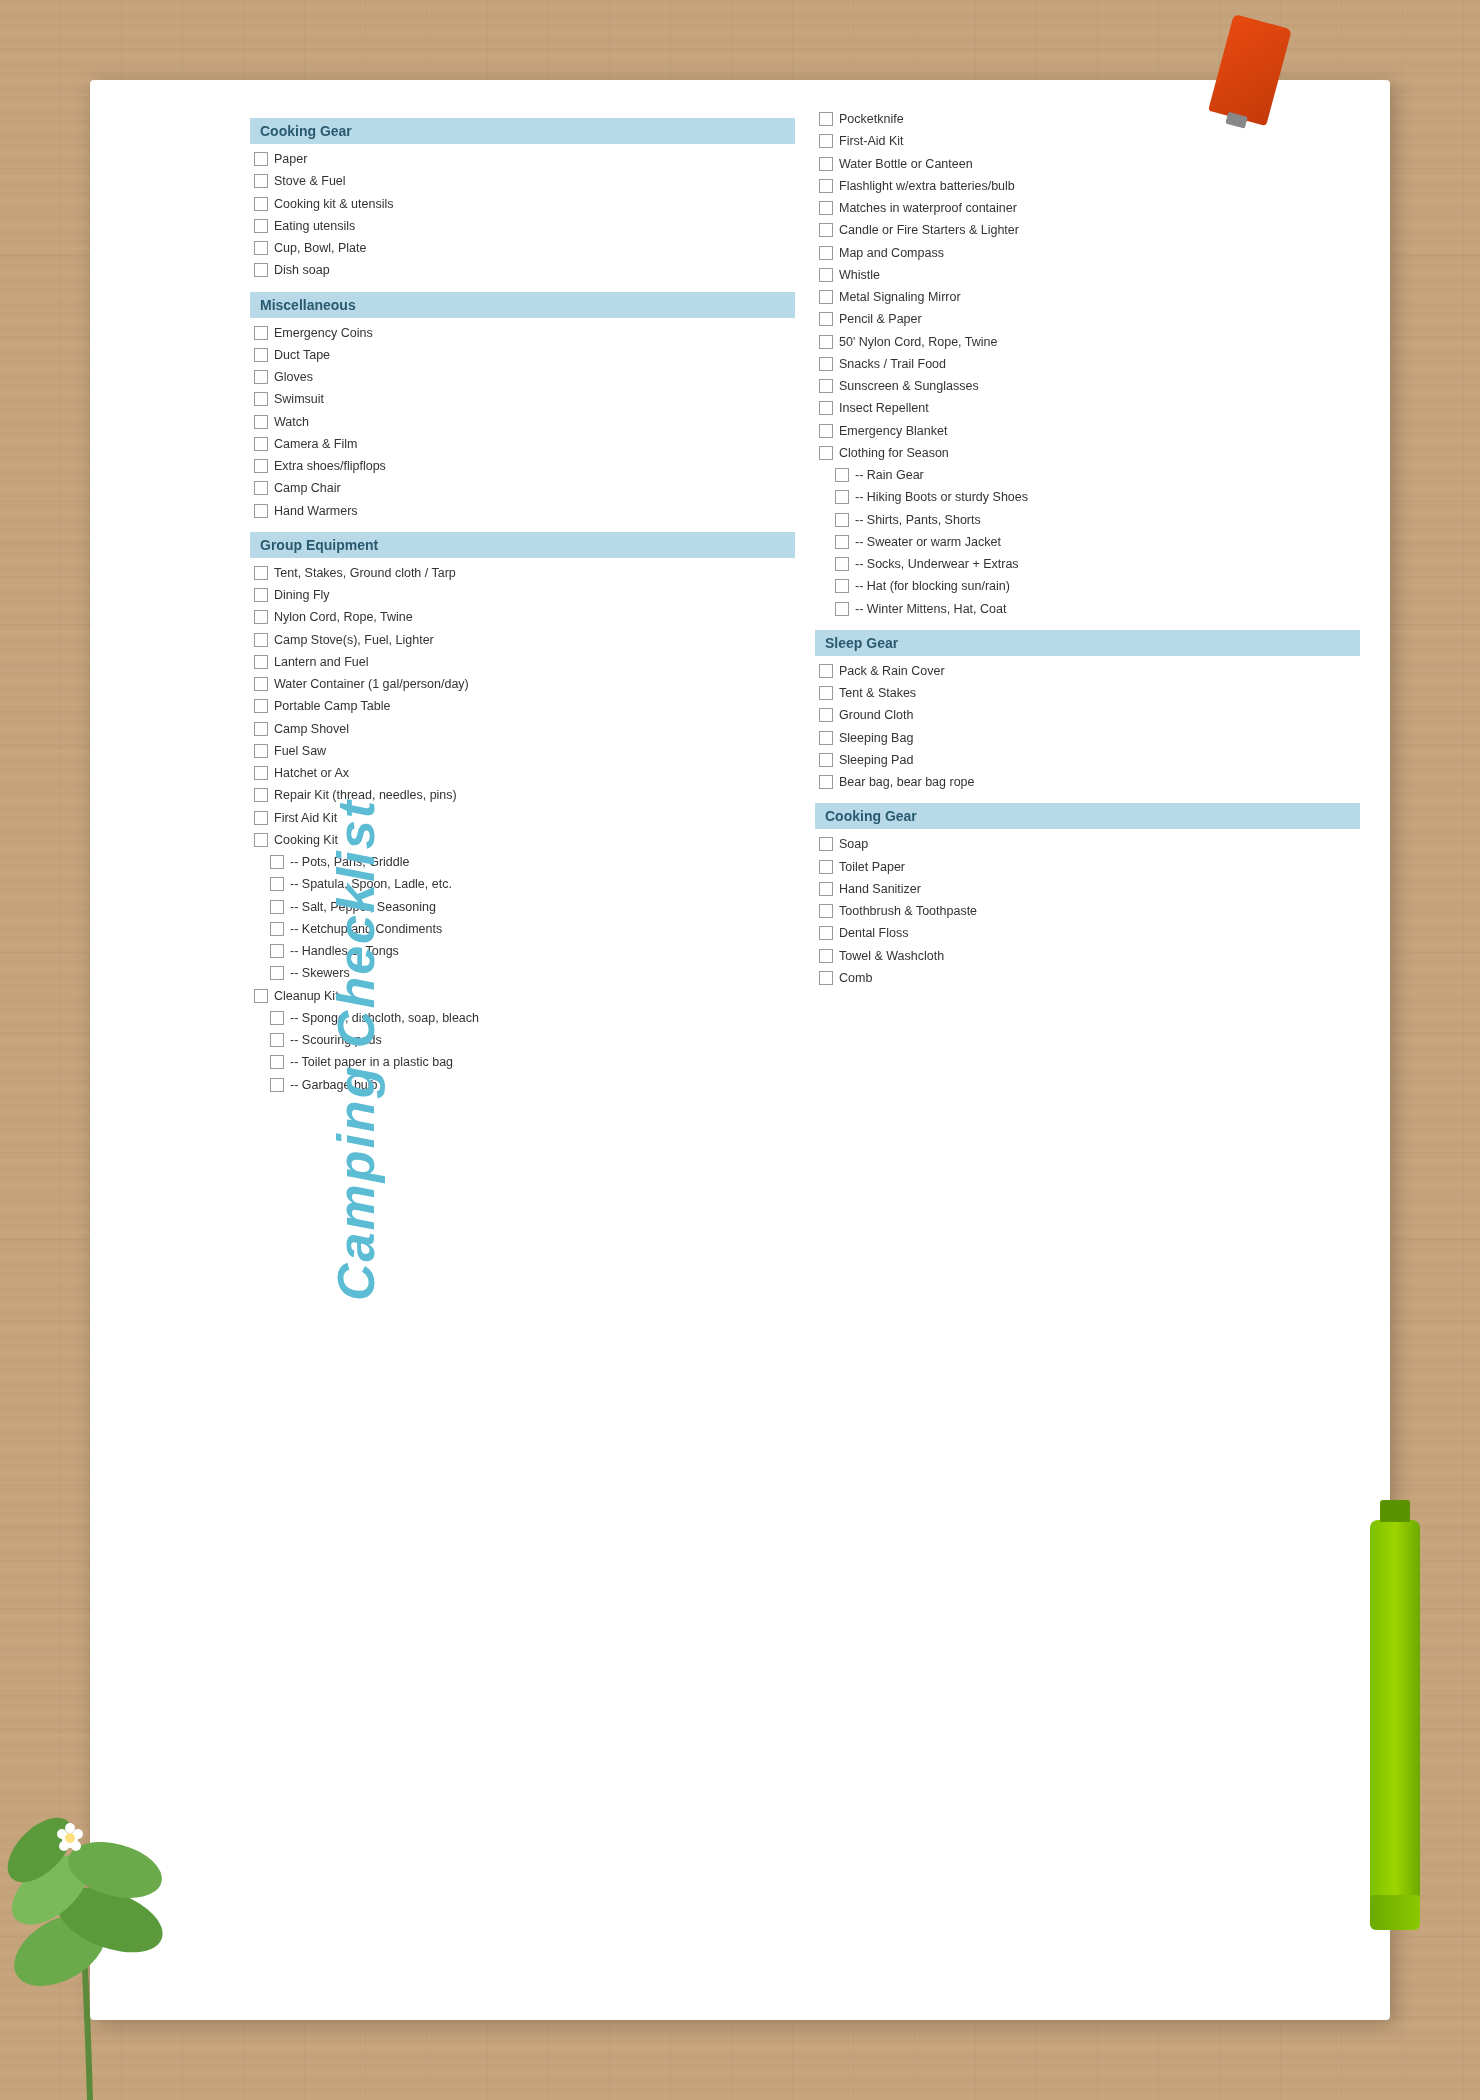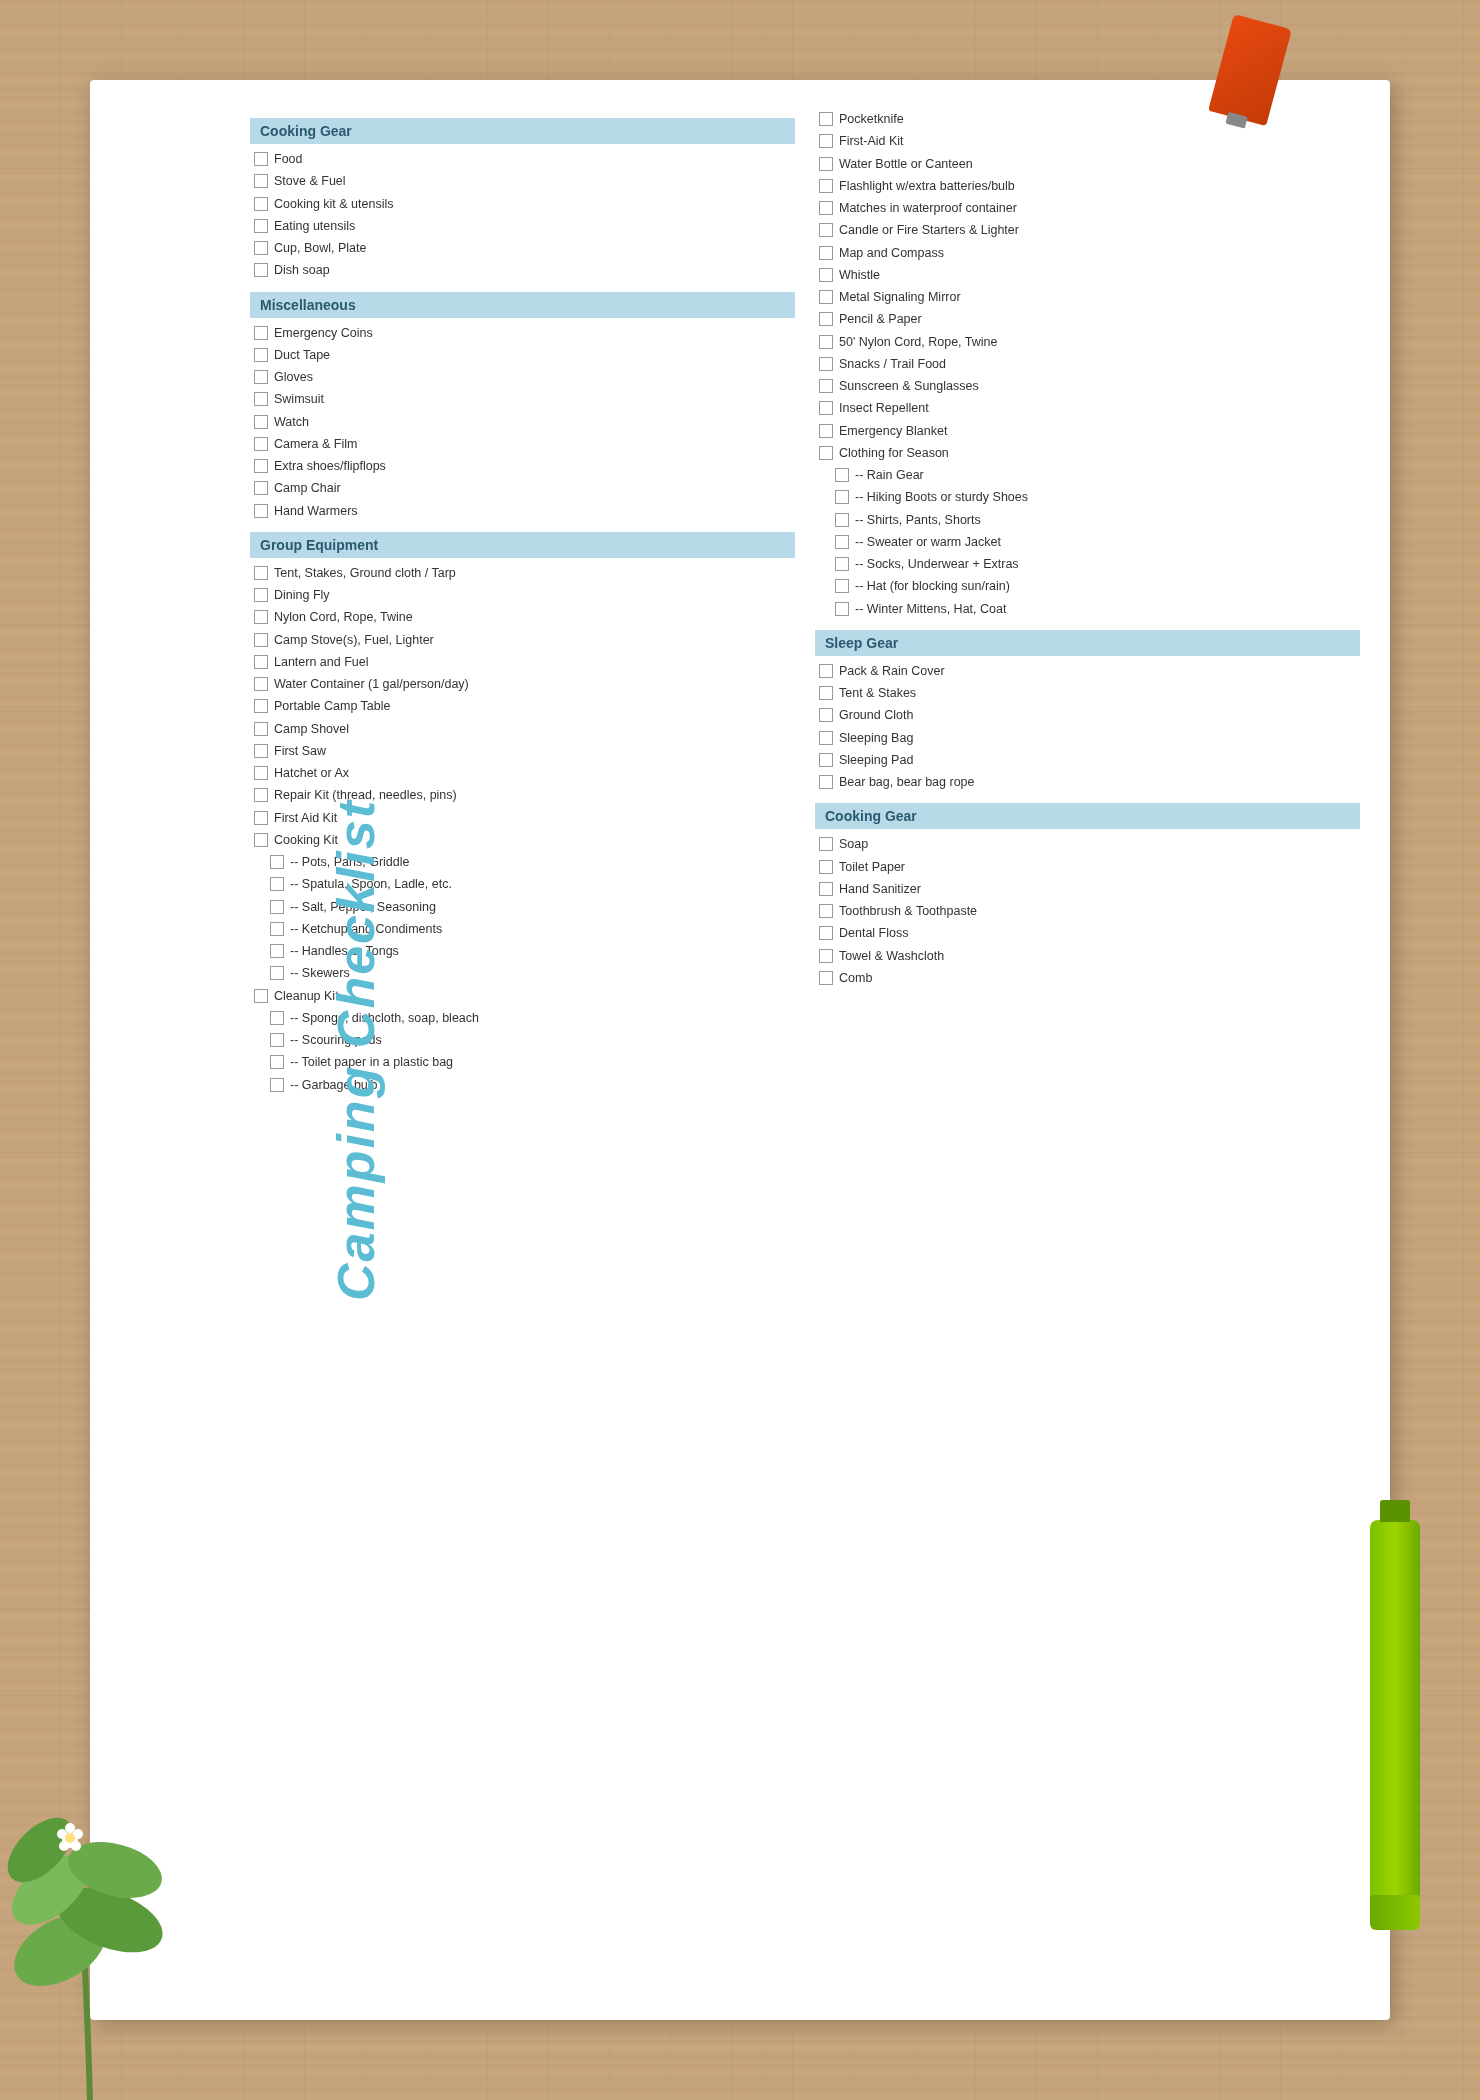--- a/index.html
+++ b/index.html
@@ -215,21 +215,21 @@
   <circle cx="70" cy="88" r="5" fill="#ffe080"></circle>
 </svg>
 
 <div class="paper">
   <div class="vertical-title">Camping Checklist</div>
 
   <div class="col" id="left-col">
       <div class="section-header">Cooking Gear</div>
       <div class="item">
         <span class="checkbox"></span>
-        <span class="item-label">Food</span>
+        <span class="item-label">Paper</span>
       </div>
       <div class="item">
         <span class="checkbox"></span>
         <span class="item-label">Stove &amp; Fuel</span>
       </div>
       <div class="item">
         <span class="checkbox"></span>
         <span class="item-label">Cooking kit &amp; utensils</span>
       </div>
       <div class="item">
@@ -309,21 +309,21 @@
       <div class="item">
         <span class="checkbox"></span>
         <span class="item-label">Portable Camp Table</span>
       </div>
       <div class="item">
         <span class="checkbox"></span>
         <span class="item-label">Camp Shovel</span>
       </div>
       <div class="item">
         <span class="checkbox"></span>
-        <span class="item-label">First Saw</span>
+        <span class="item-label">Fuel Saw</span>
       </div>
       <div class="item">
         <span class="checkbox"></span>
         <span class="item-label">Hatchet or Ax</span>
       </div>
       <div class="item">
         <span class="checkbox"></span>
         <span class="item-label">Repair Kit (thread, needles, pins)</span>
       </div>
       <div class="item">

